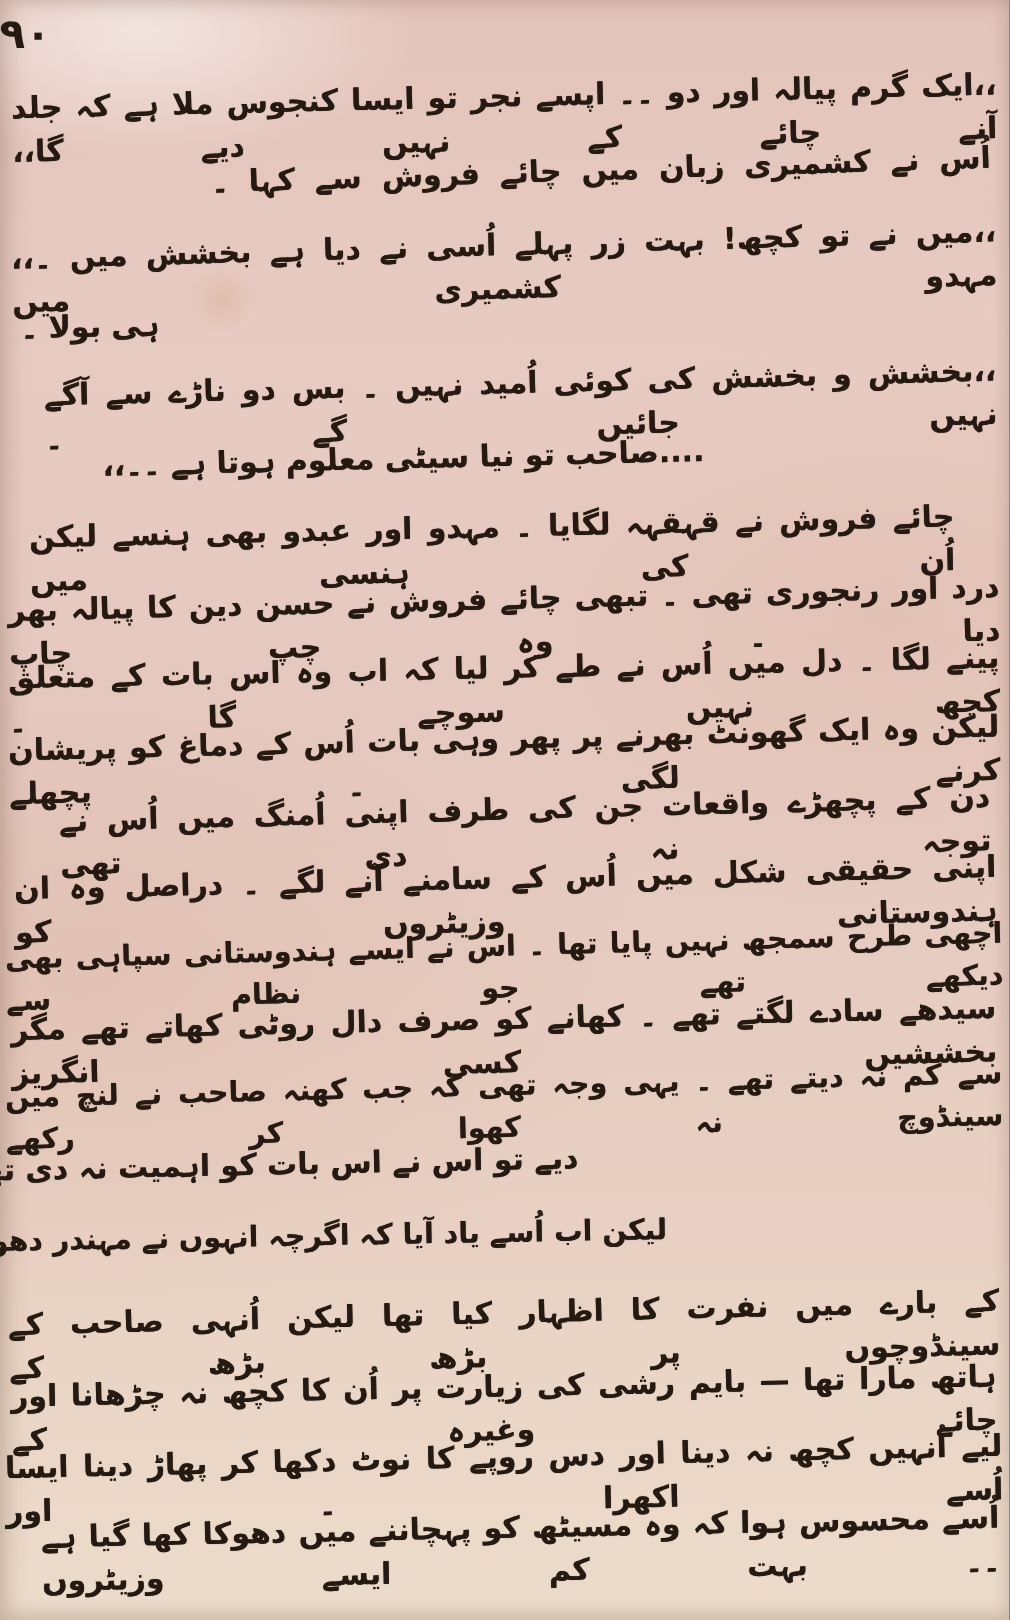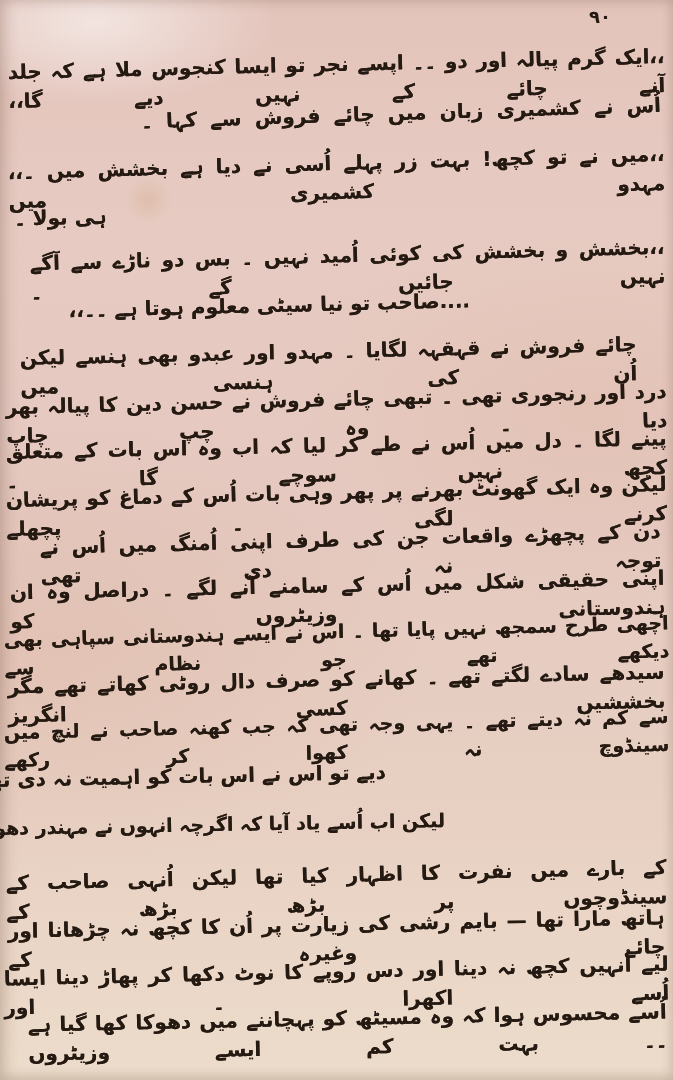--- a/index.html
+++ b/index.html
@@ -31,22 +31,22 @@
   .just{
     white-space:normal;
     text-align:justify;
     -moz-text-align-last:justify;
     text-align-last:justify;
     word-spacing:1px;
   }
   .pageno{
     position:absolute;
     top:6px;left:0;right:62px;
-    text-align:right;
-    font-size:18px;
+    text-align:left;
+    font-size:28px;
     font-weight:700;
     color:#241a12;
     direction:rtl;
   }
   
   .ln1 {top:50px;  right:8px;  left:8px;  transform:rotate(-1.4deg);}
   .ln2 {top:99px;  right:12px; width:520px; text-align:justify;-moz-text-align-last:justify;text-align-last:justify;white-space:normal; transform:rotate(-1.8deg);}
   .ln3 {top:149px; right:8px;  left:8px;  transform:rotate(-1.6deg);}
   .ln4 {top:203px; left:14px;  width:140px; text-align:left; white-space:nowrap; transform:rotate(-1.2deg);}
   .ln5 {top:241px; right:8px;  left:30px; transform:rotate(-1.5deg);}

